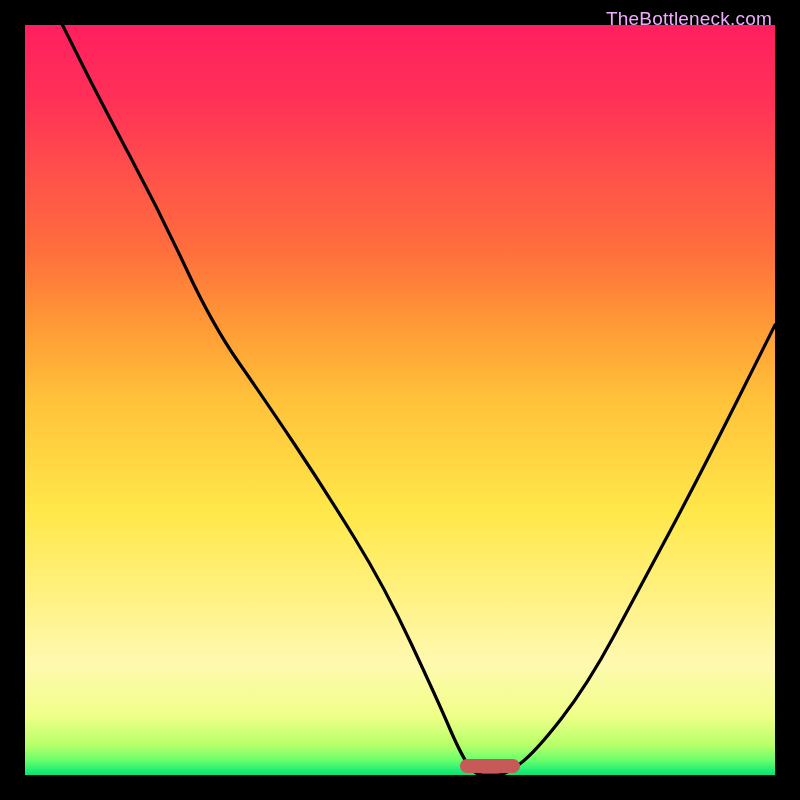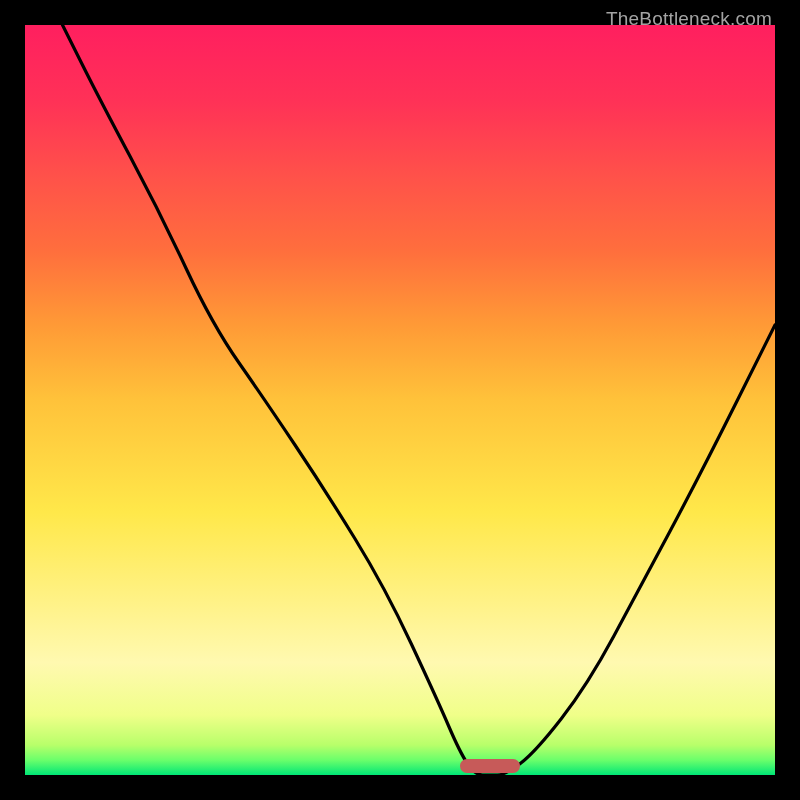--- a/index.html
+++ b/index.html
@@ -52,21 +52,21 @@
     position: absolute;
     width: 48px;
     height: 14px;
     border-radius: 7px;
     background: #c75a59;
   }
   .attribution {
     position: absolute;
     right: 28px;
     top: 8px;
-    color: #a3a3a3;
+    color: #f0abfc;
     font-size: 19px;
     letter-spacing: 0.2px;
     user-select: none;
   }
 </style>
 </head>
 <body>
 
 <div class="frame">
 

